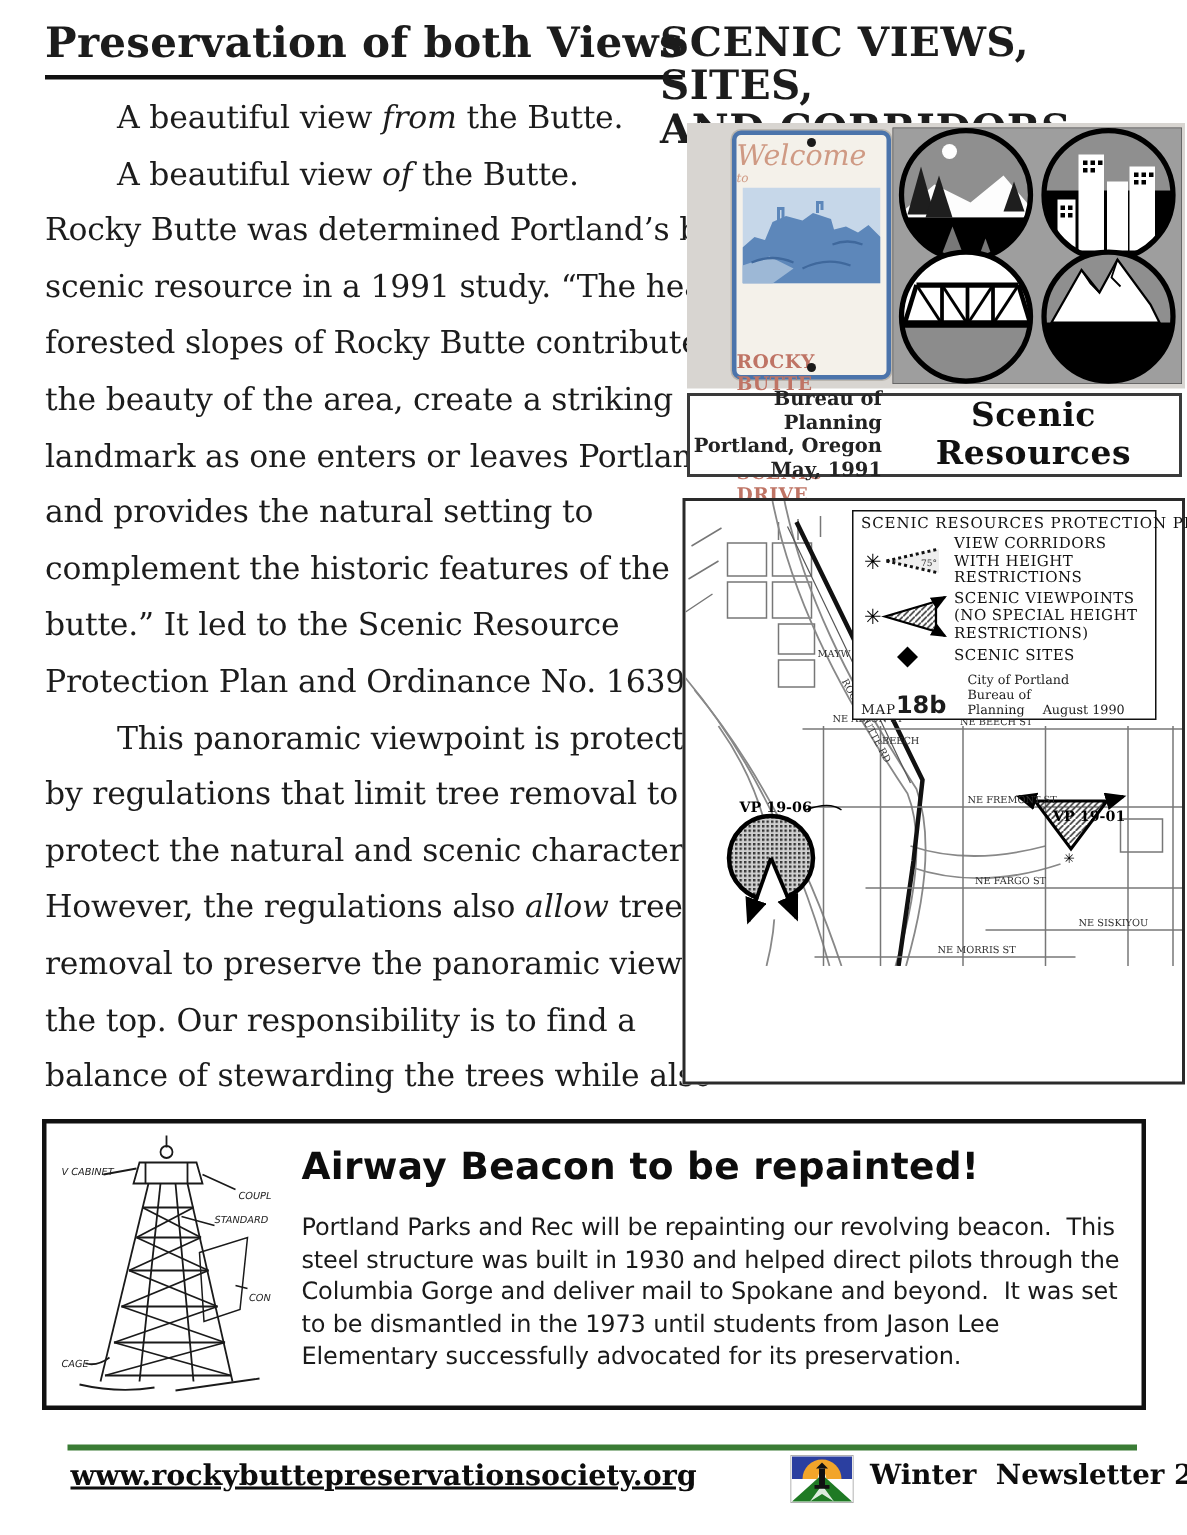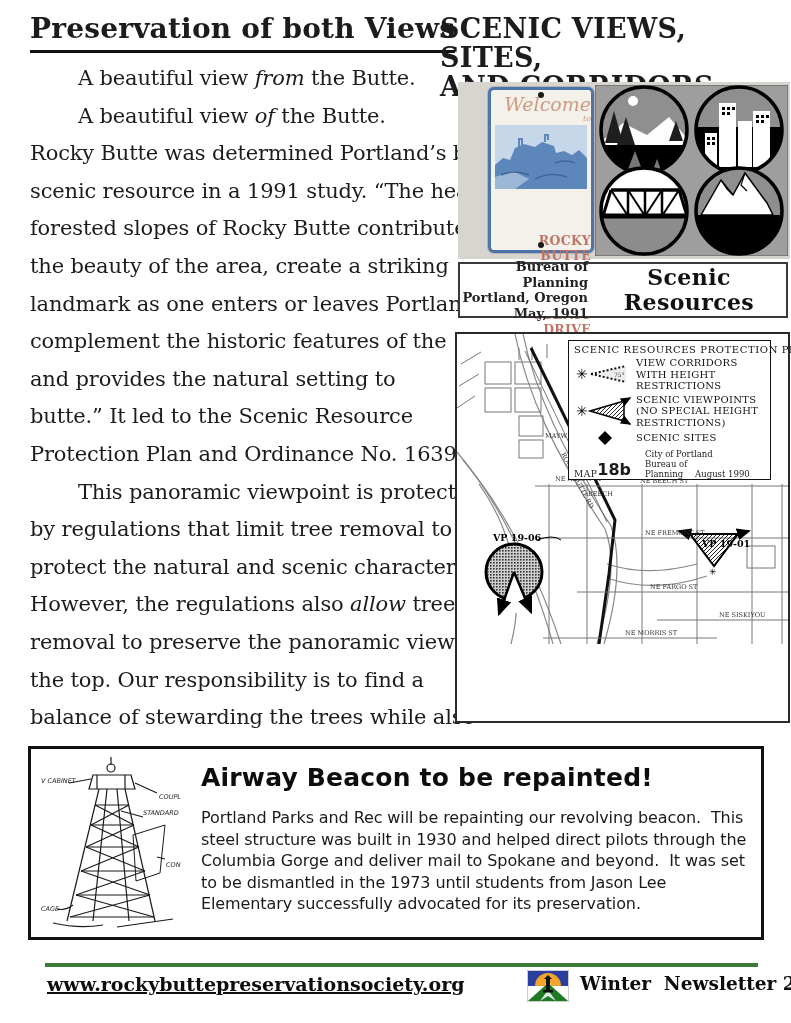--- a/index.html
+++ b/index.html
@@ -11,21 +11,21 @@
   #article { position:absolute; left:30px; top:60px; width:470px; z-index:1; }
   .a-line { font-size:21px; line-height:37.6px; white-space:nowrap; letter-spacing:-.15px; }
   .a-line.indent { padding-left:48px; }
   .a-line em { }
   
   #scenic-header { position:absolute; left:440px; top:14px; width:350px; text-align:left;
     font-weight:bold; font-size:27px; line-height:29px; letter-spacing:.3px; z-index:2; }
   #images-strip { position:absolute; left:458px; top:82px; width:332px; height:177px;
     background:#d8d5d1; z-index:2; }
   #welcome-sign { position:absolute; left:30px; top:5px; width:106px; height:166px;
-    background:#f4f1ea; border:3px solid #4b74ab; border-radius:6px; text-align:right;
+    background:#f4f1ea; border:3px solid #4b74ab; border-radius:6px; text-align:left;
     box-shadow:0 0 0 1px #b9b5ae; }
   .w-script { font-style:italic; font-size:19px; color:#cf9a84; margin-top:3px; }
   .w-to { font-size:8px; color:#cf9a84; font-style:italic; line-height:8px; }
   .w-photo { width:92px; height:64px; margin:2px auto 2px; display:block; }
   .w-big { font-size:12.5px; font-weight:bold; color:#bf7465; line-height:14.5px; letter-spacing:.3px;margin-top:45px; }
   .w-small { font-size:6.5px; font-weight:bold; color:#c07f70; line-height:8px; letter-spacing:.2px; }
   .screw { position:absolute; width:6px; height:6px; border-radius:50%; background:#1a1a1a; left:50%; margin-left:-3px; }
   #circles-panel { position:absolute; right:2px; top:3px; }
   
   #plan-banner { position:absolute; left:458px; top:262px; width:330px; height:56px;
@@ -77,22 +77,22 @@
 <h1 id="page-title">Preservation of both Views</h1>
 
 <div id="article">
     <div class="a-line indent"><span>A beautiful view </span><em>from</em><span> the Butte.</span></div>
     <div class="a-line indent"><span>A beautiful view </span><em>of</em><span> the Butte.</span></div>
     <div class="a-line"><span>Rocky Butte was determined Portland’s best</span></div>
     <div class="a-line"><span>scenic resource in a 1991 study.  “The heavily</span></div>
     <div class="a-line"><span>forested slopes of Rocky Butte contribute to</span></div>
     <div class="a-line"><span>the beauty of the area, create a striking</span></div>
     <div class="a-line"><span>landmark as one enters or leaves Portland,</span></div>
+    <div class="a-line"><span>and provides the natural setting to</span></div>
     <div class="a-line"><span>complement the historic features of the</span></div>
-    <div class="a-line"><span>and provides the natural setting to</span></div>
     <div class="a-line"><span>butte.”  It led to the Scenic Resource</span></div>
     <div class="a-line"><span>Protection Plan and Ordinance No. 163957.</span></div>
     <div class="a-line indent"><span>This panoramic viewpoint is protected</span></div>
     <div class="a-line"><span>by regulations that limit tree removal to</span></div>
     <div class="a-line"><span>protect the natural and scenic character.</span></div>
     <div class="a-line"><span>However, the regulations also </span><em>allow</em><span> tree</span></div>
     <div class="a-line"><span>removal to preserve the panoramic view from</span></div>
     <div class="a-line"><span>the top.  Our responsibility is to find a</span></div>
     <div class="a-line"><span>balance of stewarding the trees while also</span></div>
     <div class="a-line"><span>stewarding the panoramic viewpoint.</span></div>

